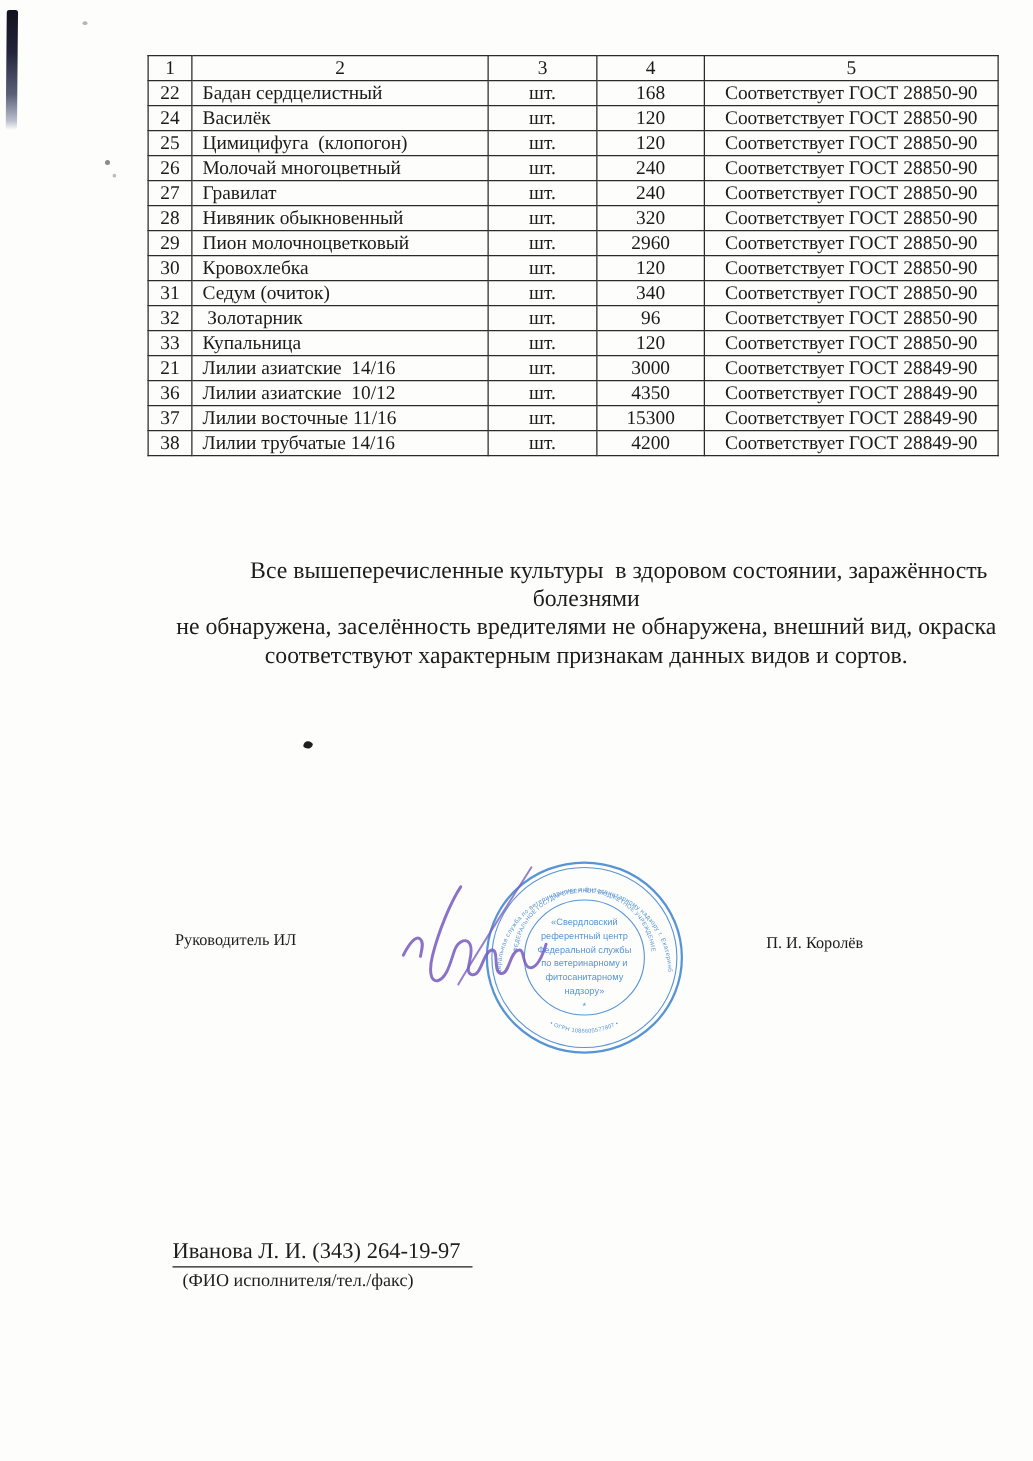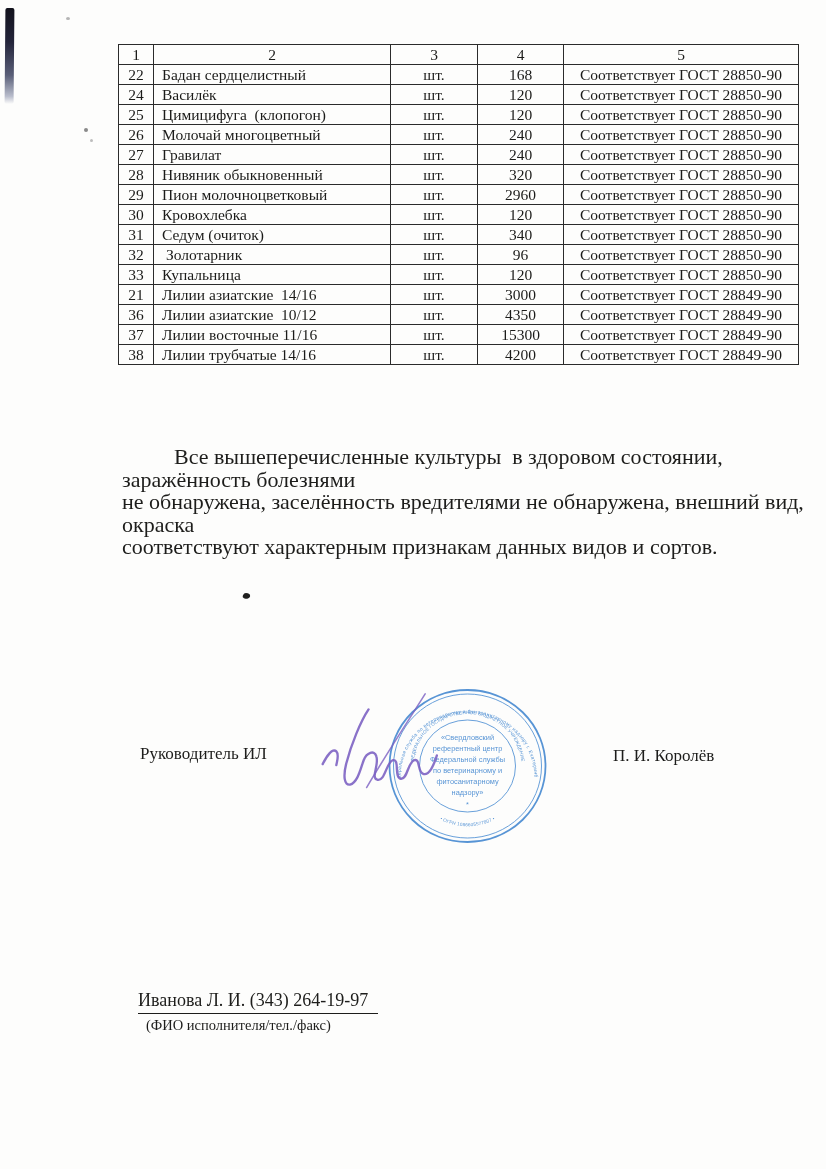--- a/index.html
+++ b/index.html
@@ -27,24 +27,24 @@
   table.goods{border-width:1.5px;}
   .goods th,.goods td{height:19px;line-height:19px;padding:0 2px;overflow:hidden;white-space:nowrap;}
   .goods th{font-weight:normal;text-align:center;}
   .col1{width:35px;} .col2{width:237px;} .col3{width:87px;} .col4{width:86px;} .col5{width:235px;}
   .goods td.c1{text-align:center;}
   .goods td.c2{text-align:left;padding-left:8px;}
   .goods td.c3,.goods td.c4,.goods td.c5{text-align:center;}
 
   .para{
     position:absolute;left:122px;top:446px;width:694px;margin:0;
-    font-size:22px;line-height:22.5px;text-indent:52px;white-space:pre-line;
-  }
-
-  .sig-row{position:absolute;left:0;top:744px;width:826px;height:24px;font-size:17px;}
+    font-size:19px;line-height:22.5px;text-indent:52px;white-space:pre-line;text-align:center;
+  }
+
+  .sig-row{position:absolute;left:0;top:744px;width:826px;height:24px;font-size:13px;}
   .role{position:absolute;left:140px;top:0;}
   .signer{position:absolute;left:613px;top:2px;}
 
   .stamp{position:absolute;left:386px;top:686px;width:163px;height:160px;opacity:.92;}
   .stamp .ring{fill:none;stroke:#4a8cd2;}
   .stamp .r1{stroke-width:1.8;}
   .stamp .r2{stroke-width:0.9;}
   .stamp .r3{stroke-width:0.9;}
   .stamp text{fill:#4a8cd2;font-family:"Liberation Sans","DejaVu Sans",sans-serif;}
   .stamp .ringtext{font-size:5px;letter-spacing:.3px;}

